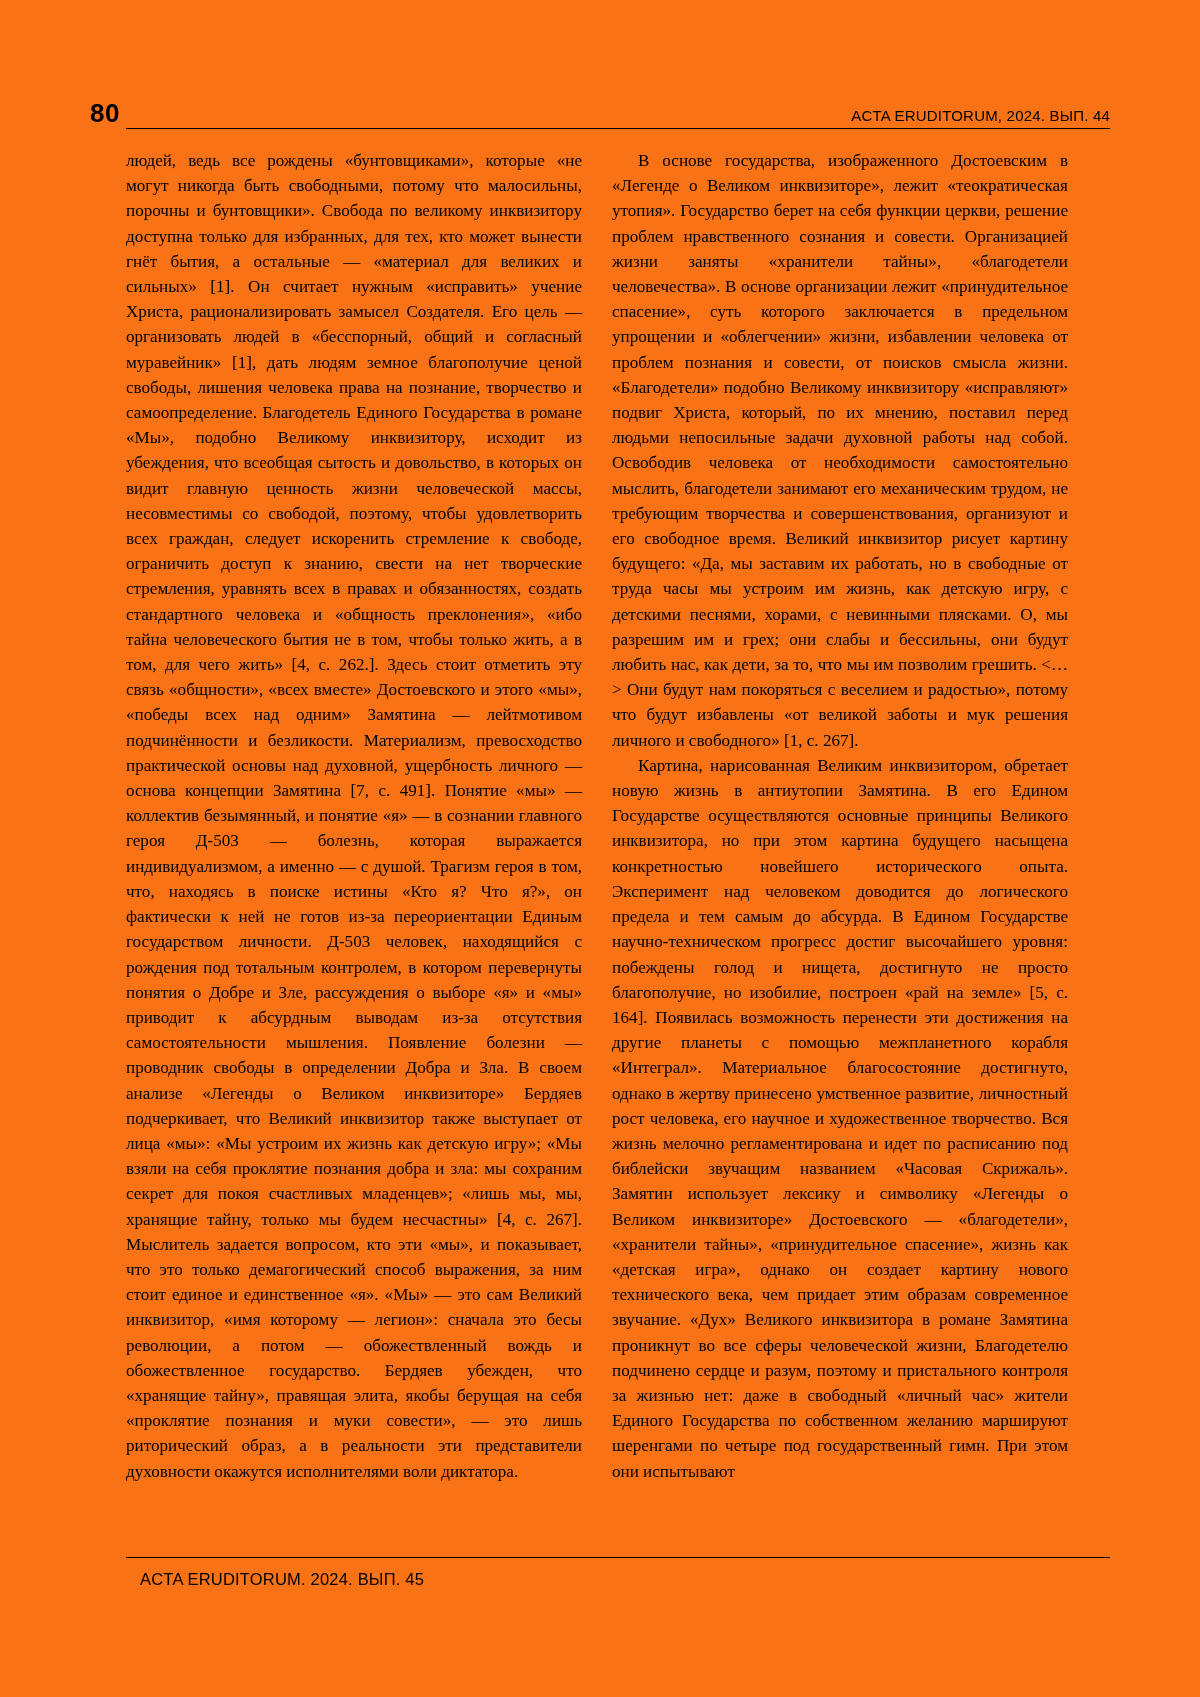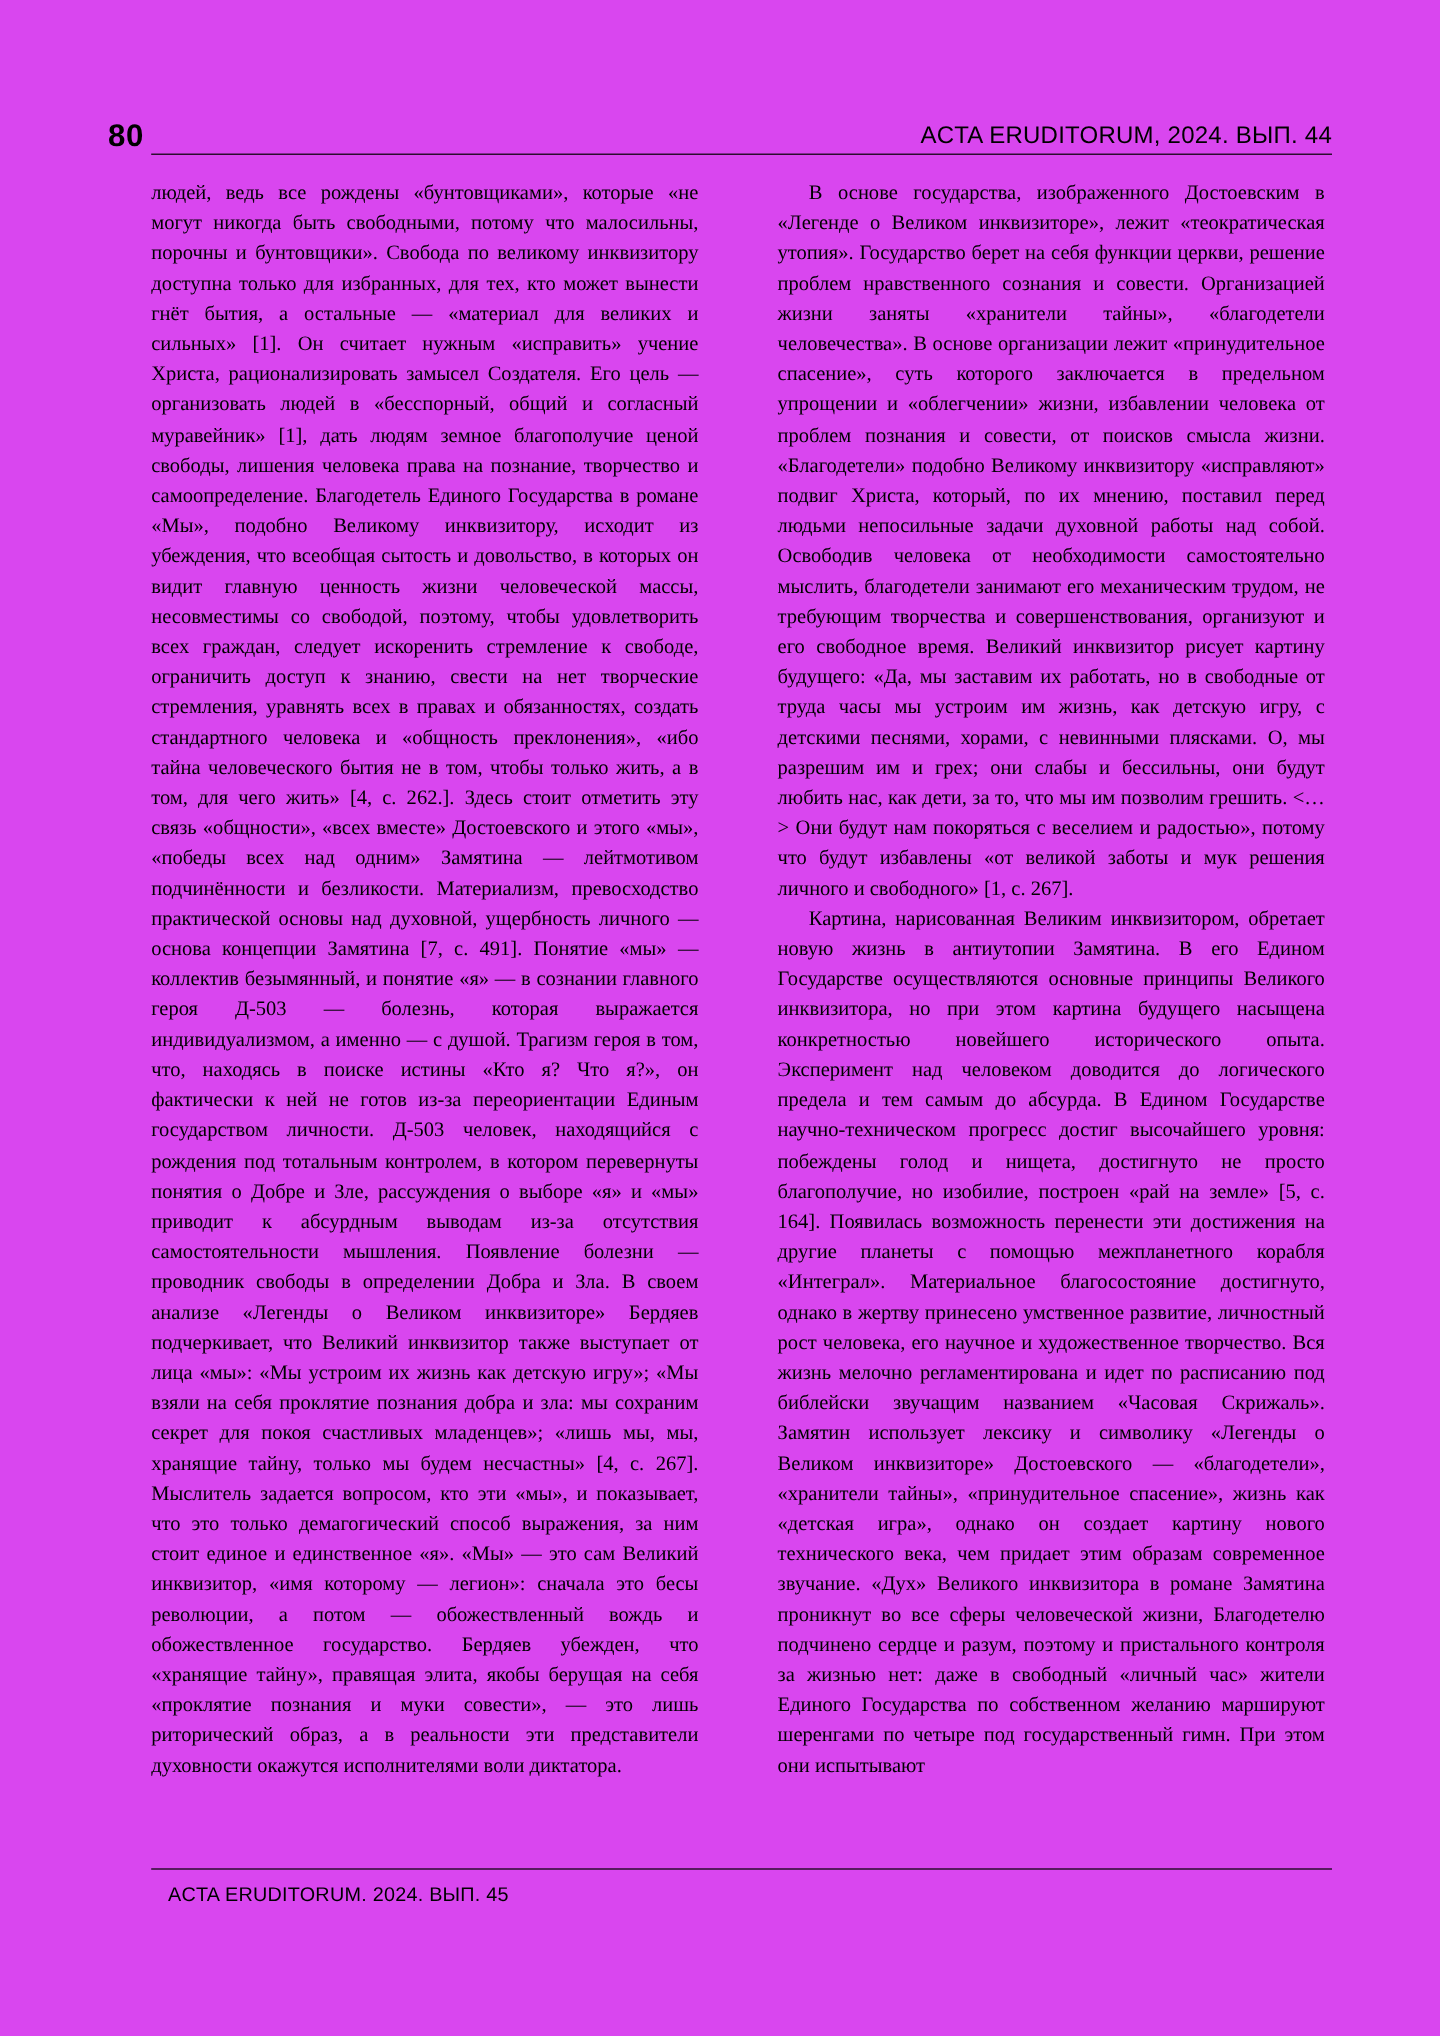--- a/index.html
+++ b/index.html
@@ -5,21 +5,21 @@
   html, body {
     margin: 0;
     padding: 0;
     background: #ffffff;
   }
   .page {
     position: relative;
     width: 1200px;
     height: 1697px;
     margin: 0 auto;
-    background: #d946ef;
+    background: #f97316;
     box-sizing: border-box;
     font-family: "Liberation Serif", serif;
     color: #000000;
     overflow: hidden;
     text-decoration: underline;
   }
 
   
   .header {
     position: absolute;
@@ -34,21 +34,21 @@
   .page-number {
     font-family: "Liberation Sans", sans-serif;
     font-size: 26px;
     font-weight: bold;
     line-height: 1;
     padding-bottom: 4px;
     letter-spacing: 0.5px;
   }
   .header-title {
     font-family: "Liberation Sans", sans-serif;
-    font-size: 20px;
+    font-size: 15px;
     line-height: 1;
     padding-bottom: 7px;
     letter-spacing: 0.2px;
     margin-top: 40px;
   }
   .header-rule {
     position: absolute;
     left: 126px;
     right: 90px;
     top: 128px;
@@ -56,21 +56,21 @@
     background: #000000;
   }
 
   
   .columns {
     position: absolute;
     left: 126px;
     right: 90px;
     top: 148px;
     display: flex;
-    gap: 66px;
+    gap: 30px;
   }
   .col {
     width: 456px;
     flex: 0 0 456px;
   }
   .col p {
     margin: 0;
     font-size: 17.1px;
     line-height: 25.2px;
     text-align: justify;

